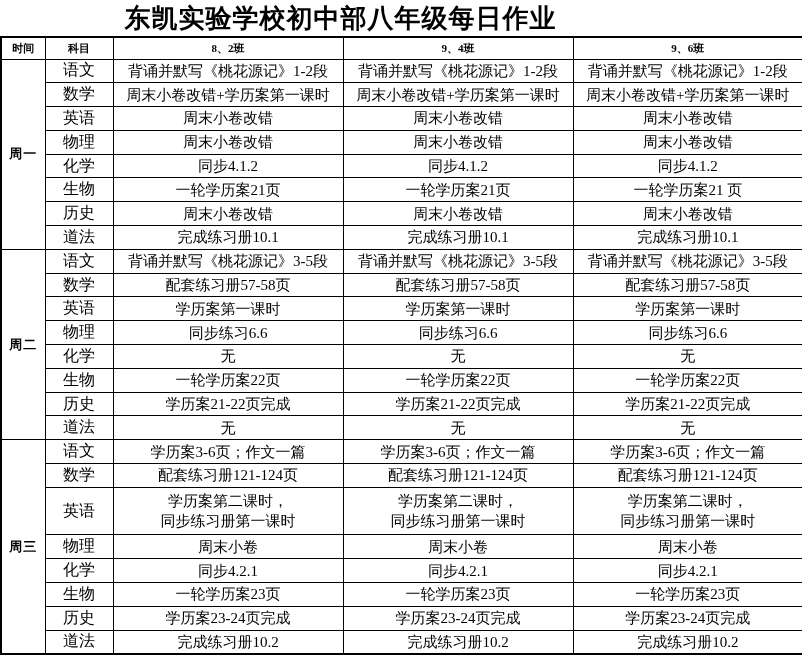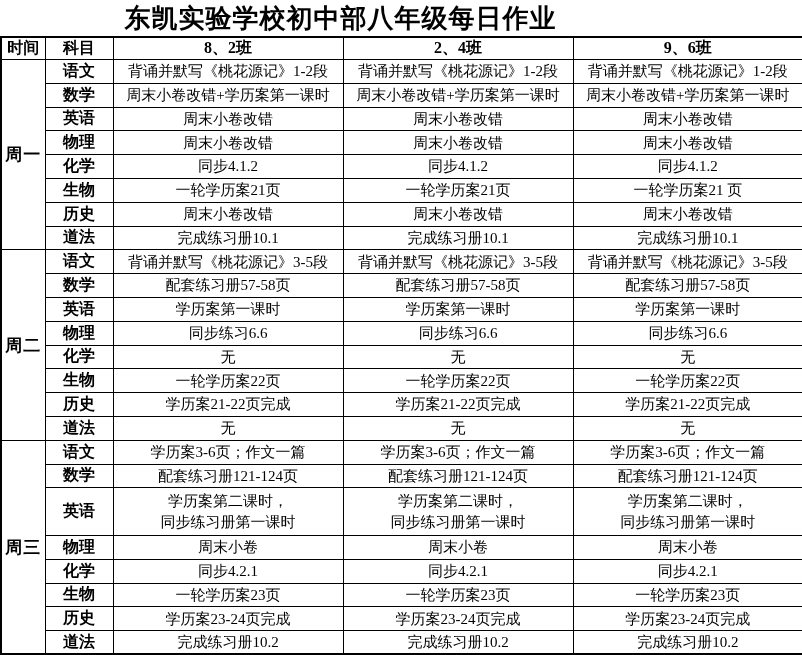--- a/index.html
+++ b/index.html
@@ -30,30 +30,30 @@
     padding:0 2px;
     text-align:center;
     vertical-align:middle;
     overflow:hidden;
   }
   .hw tr { height:23.8px; }
   .hw tr.tall { height:47.6px; }
   .hw thead tr { height:22px; }
   .head-cell {
     font-weight:bold;
-    font-size:16px;
+    font-size:11px;
   }
   .day-cell {
     font-weight:bold;
-    font-size:17px;
+    font-size:13px;
     letter-spacing:1px;
     margin-left:32px;
   }
   .subject-cell {
-    font-weight:bold;
+    font-weight:normal;
     font-size:16px;
   }
   .content-cell {
     font-size:15px;
     white-space:pre-line;
     line-height:1.35;
   }
 </style>
 </head>
 <body>
@@ -67,21 +67,21 @@
         <col class="c-subject">
         <col class="c-class">
         <col class="c-class">
         <col class="c-class">
     </colgroup>
     <thead>
       <tr>
         <th class="head-cell">时间</th>
         <th class="head-cell">科目</th>
         <th class="head-cell">8、2班</th>
-        <th class="head-cell">2、4班</th>
+        <th class="head-cell">9、4班</th>
         <th class="head-cell">9、6班</th>
       </tr>
     </thead>
     <tbody>
       <tr>
         <td class="day-cell" rowspan="8">周一</td>
         <td class="subject-cell">语文</td>
         <td class="content-cell">背诵并默写《桃花源记》1-2段</td>
         <td class="content-cell">背诵并默写《桃花源记》1-2段</td>
         <td class="content-cell">背诵并默写《桃花源记》1-2段</td>

